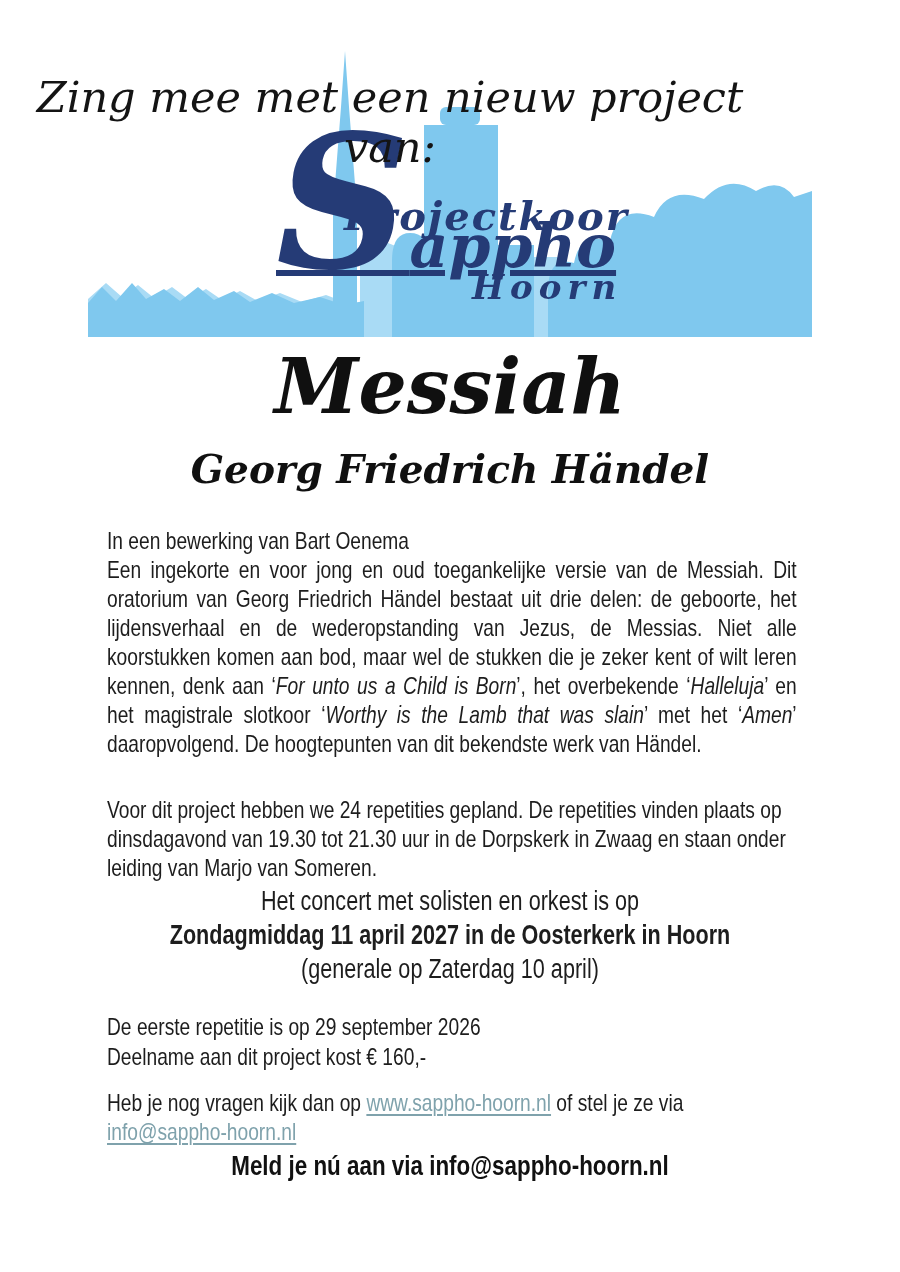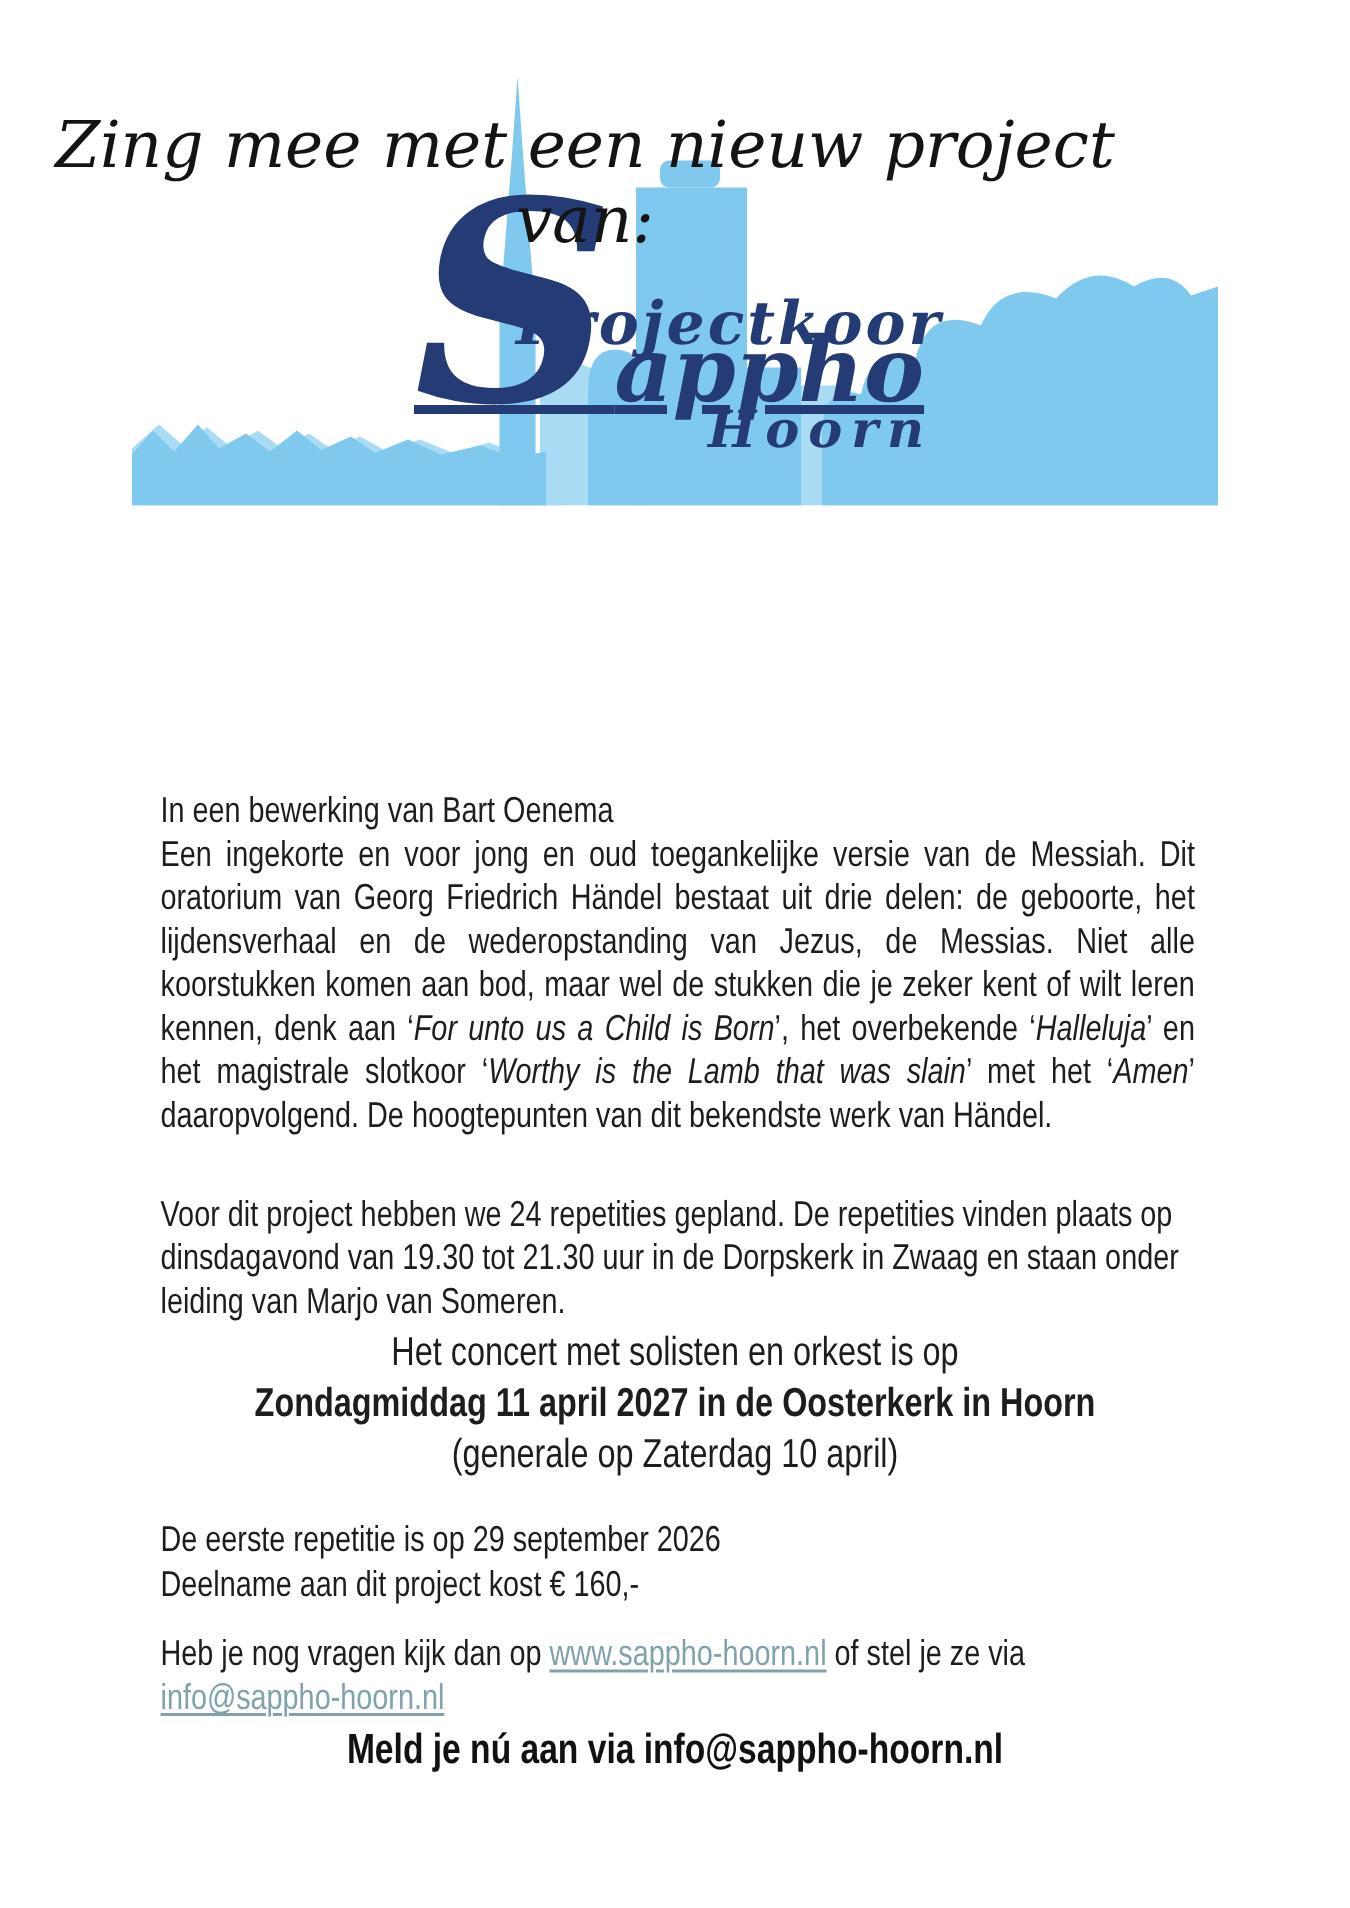--- a/index.html
+++ b/index.html
@@ -89,20 +89,22 @@
       <path class="sk-mid" d="M410,292 V200 H446 V292 Z"></path>
       <path class="sk-mid" d="M460,292 V242 Q462,210 486,218 Q492,186 522,196 Q530,158 566,172 Q580,140 616,154 Q640,128 668,146 Q692,132 706,152 L724,146 V292 Z"></path>
     </svg>
     <div class="logo-word logo-projectkoor">Projectkoor</div>
     <div class="logo-word logo-sappho">Sappho</div>
     <div class="logo-word logo-hoorn">Hoorn</div>
   </div>
 
   <div class="tagline">Zing mee met een nieuw project van:</div>
 
+  <div class="work-title">Messiah</div>
+  <div class="composer">Georg Friedrich Händel</div>
 
   <div class="copy intro-block">
     <p>In een bewerking van Bart Oenema</p>
     <p class="justified"><span>Een ingekorte en voor jong en oud toegankelijke versie van de Messiah. Dit oratorium van Georg Friedrich Händel bestaat uit drie delen: de geboorte, het lijdensverhaal en de wederopstanding van Jezus, de Messias. Niet alle koorstukken komen aan bod, maar wel de stukken die je zeker kent of wilt leren kennen, denk aan ‘</span><span class="em">For unto us a Child is Born</span><span>’, het overbekende ‘</span><span class="em">Halleluja</span><span>’ en het magistrale slotkoor ‘</span><span class="em">Worthy is the Lamb that was slain</span><span>’ met het ‘</span><span class="em">Amen</span><span>’ daaropvolgend. De hoogtepunten van dit bekendste werk van Händel.</span></p>
   </div>
 
   <div class="copy rehearsal-block">
     <p>Voor dit project hebben we 24 repetities gepland. De repetities vinden plaats op dinsdagavond van 19.30 tot 21.30 uur in de Dorpskerk in Zwaag en staan onder leiding van Marjo van Someren.</p>
   </div>
 

